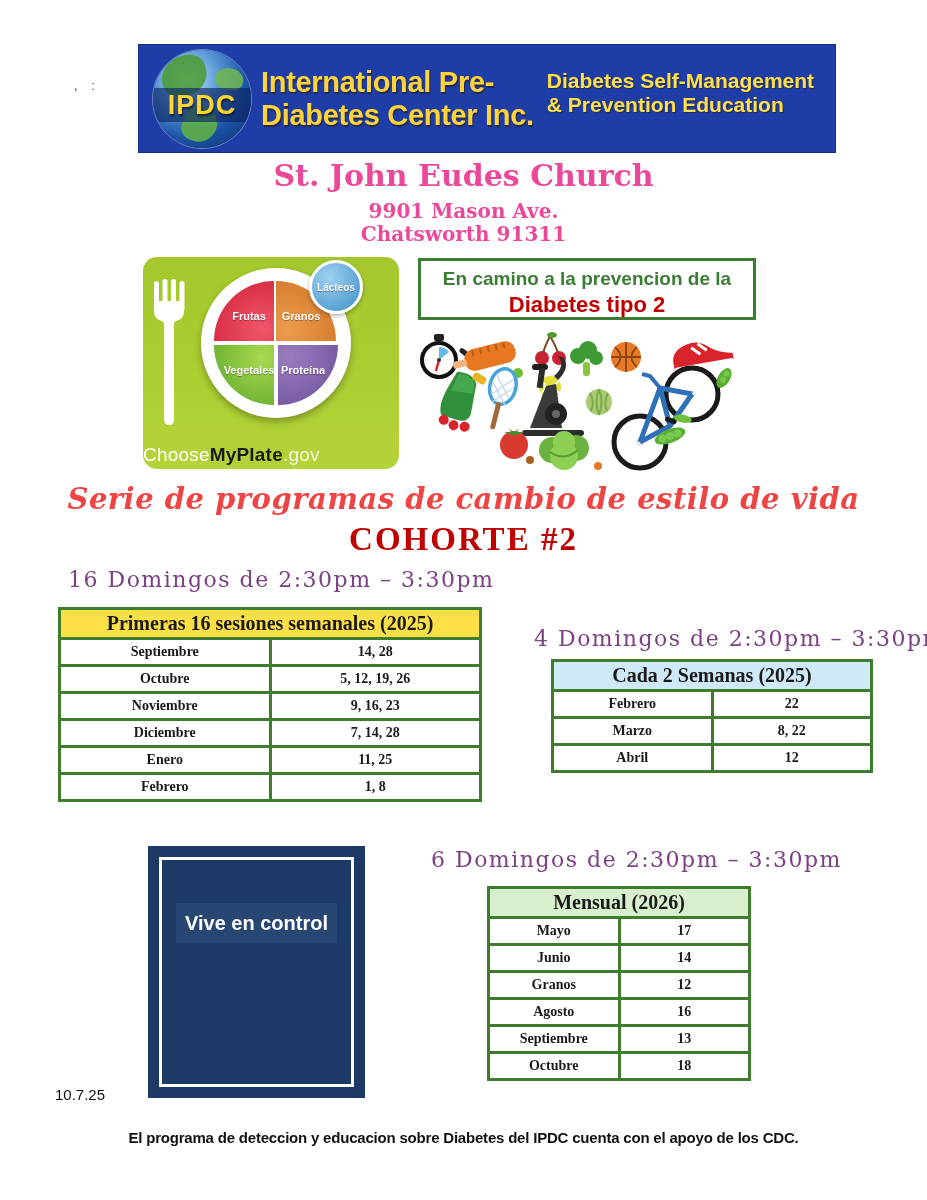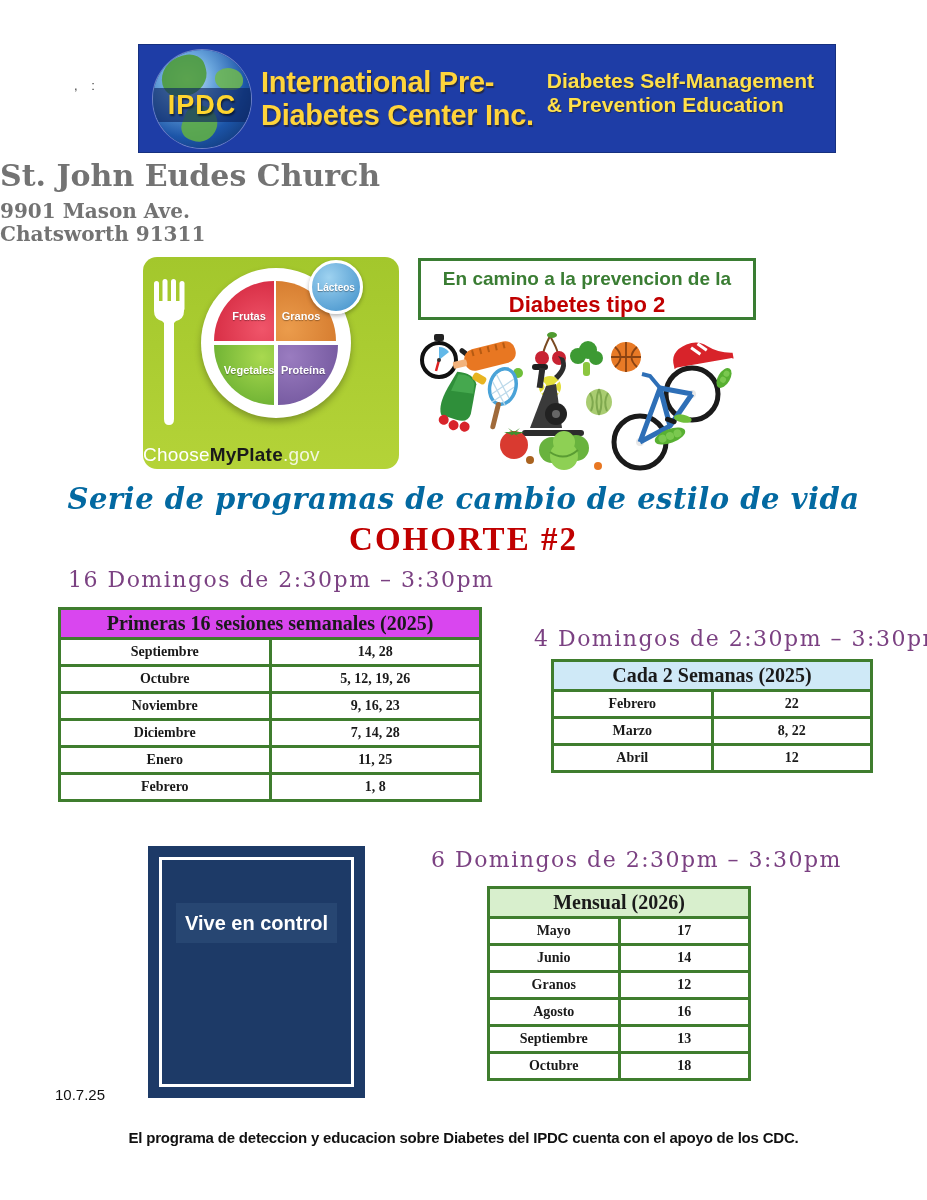--- a/index.html
+++ b/index.html
@@ -24,22 +24,22 @@
   .globe .logo-text{position:absolute;left:0;right:0;top:40px;text-align:center;
          font-weight:bold;font-size:27px;color:#ffd52e;letter-spacing:1px;
          text-shadow:1px 2px 2px rgba(0,0,0,.55);}
   .banner-text{margin-left:122px;display:flex;flex-direction:row;line-height:1.12;}
   .banner-title{font-weight:bold;font-size:29px;color:#ffd43b;letter-spacing:-.3px;
                 text-shadow:1px 2px 1px rgba(40,25,0,.55);}
   .banner-subtitle{font-weight:bold;font-size:21px;color:#ffe04a;margin-top:3px;
                 text-shadow:1px 1px 1px rgba(40,25,0,.5);}
 
   
-  .venue-name,.venue-addr{position:absolute;left:0;width:927px;text-align:left;
-       color:#737373;font-family:"DejaVu Serif",serif;font-weight:bold;}
+  .venue-name,.venue-addr{position:absolute;left:0;width:927px;text-align:center;
+       color:#ec4899;font-family:"DejaVu Serif",serif;font-weight:bold;}
   .venue-name{top:158px;font-size:30px;}
   .venue-addr.a1{top:199px;font-size:20px;}
   .venue-addr.a2{top:222px;font-size:20px;}
 
   
   .myplate{position:absolute;left:143px;top:257px;width:256px;height:212px;border-radius:14px;
            background:linear-gradient(180deg,#a3c72c 0%,#b4d338 100%);}
   .fork{position:absolute;left:8px;top:22px;}
   .plate{position:absolute;left:58px;top:11px;width:150px;height:150px;border-radius:50%;
          background:#fff;box-shadow:0 4px 7px rgba(0,0,0,.28);}
@@ -65,21 +65,21 @@
   .promo{position:absolute;left:418px;top:258px;width:338px;height:62px;box-sizing:border-box;
          border:3px solid #3a7d33;text-align:center;padding-top:7px;}
   .promo-line1{color:#3a7d33;font-weight:bold;font-size:19px;}
   .promo-line2{color:#c00000;font-weight:bold;font-size:22px;margin-top:2px;}
 
   .collage{position:absolute;left:402px;top:330px;}
 
   
   .series-title{position:absolute;left:0;width:927px;top:482px;text-align:center;
        font-family:"DejaVu Serif",serif;font-style:italic;font-weight:bold;font-size:29px;
-       color:#0369a1;letter-spacing:.5px;}
+       color:#ef4444;letter-spacing:.5px;}
   .cohort-title{position:absolute;left:0;width:927px;top:521px;text-align:center;
        font-family:"Liberation Serif",serif;font-weight:bold;font-size:33px;color:#c00000;letter-spacing:2px;}
 
   .sched-heading{position:absolute;font-family:"DejaVu Serif",serif;font-size:22px;color:#7b4182;
        letter-spacing:1.5px;white-space:nowrap;}
   .h1{left:68px;top:567px;}
   .h2{left:534px;top:626px;}
   .h3{left:431px;top:847px;}
 
   
@@ -288,21 +288,21 @@
   <div class="series-title">Serie de programas de cambio de estilo de vida</div>
   <div class="cohort-title">COHORTE #2</div>
 
   <div class="sched-heading h1">16 Domingos de 2:30pm – 3:30pm</div>
   <div class="sched-heading h2">4 Domingos de 2:30pm – 3:30pm</div>
   <div class="sched-heading h3">6 Domingos de 2:30pm – 3:30pm</div>
 
   <table class="sched t1">
     <thead>
         <tr>
-          <th colspan="2" class="t-title" style="background: #d946ef;">Primeras 16 sesiones semanales (2025)</th>
+          <th colspan="2" class="t-title" style="background: #fde047;">Primeras 16 sesiones semanales (2025)</th>
         </tr>
       </thead>
     <tbody>
         <tr>
           <td>Septiembre</td>
           <td>14, 28</td>
         </tr>
         <tr>
           <td>Octubre</td>
           <td>5, 12, 19, 26</td>

